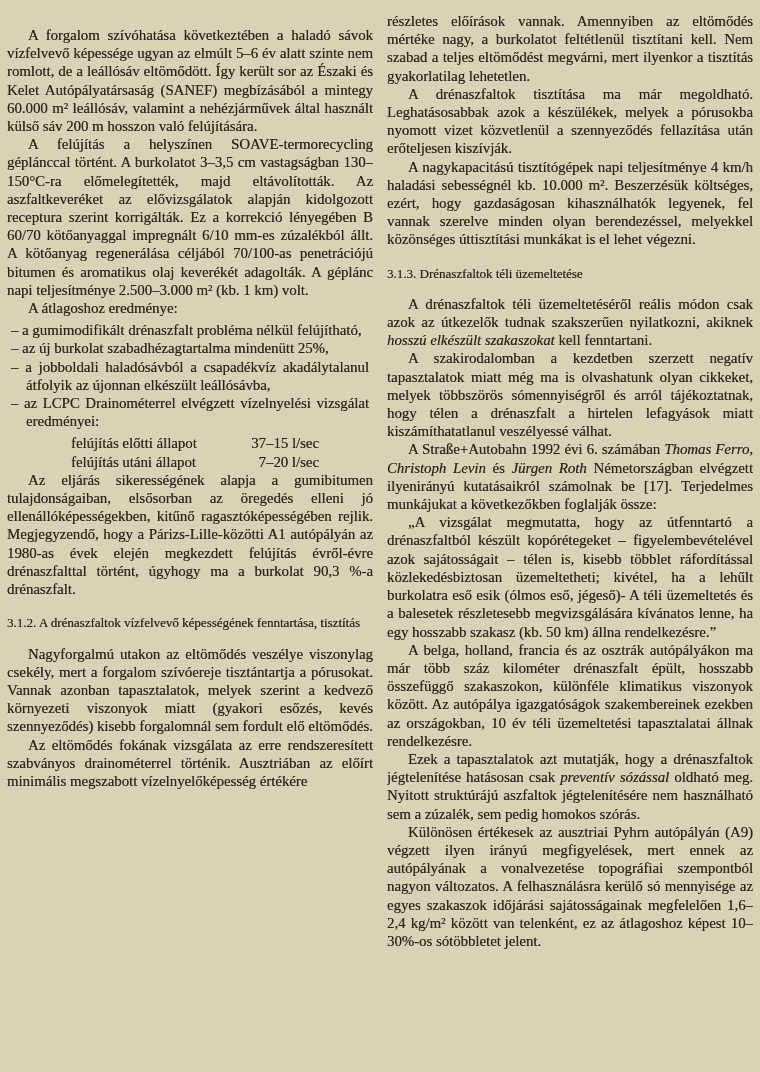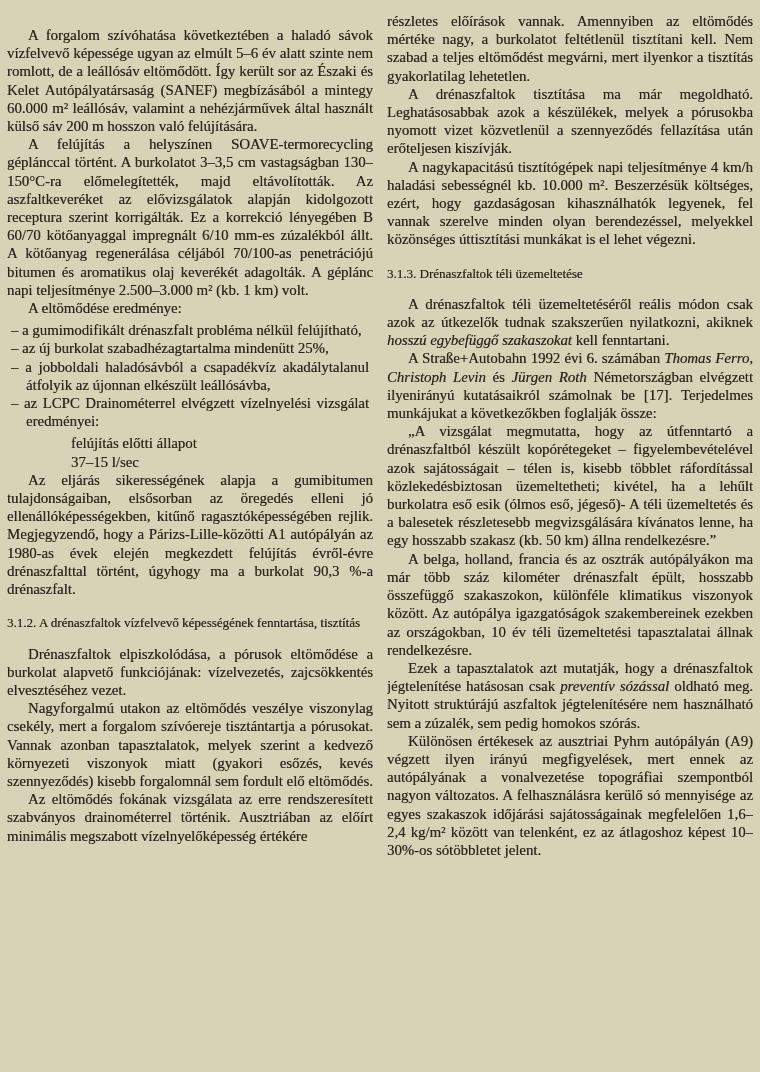--- a/index.html
+++ b/index.html
@@ -45,67 +45,70 @@
     text-indent: -15px;
   }
   .meas {
     margin-left: 64px;
     width: 248px;
   }
   .meas-row {
     display: flex;
     justify-content: space-between;
     text-align: left;
-    flex-direction: column;
   }
   h3.section-heading {
     font-size: 13px;
     font-weight: normal;
     margin: 16px 0 12px 0;
     text-align: left;
     line-height: 18.2px;
   }
   i { font-style: italic; }
 </style>
 </head>
 <body>
 
 <div class="page">
 
   <div class="col col-left">
     <p class="ind">A forgalom szívóhatása következtében a haladó sávok vízfelvevő képessége ugyan az elmúlt 5–6 év alatt szinte nem romlott, de a leállósáv eltömődött. Így került sor az Északi és Kelet Autópályatársaság (SANEF) megbízásából a mintegy 60.000 m² leállósáv, valamint a nehézjárművek által használt külső sáv 200 m hosszon való felújítására.</p>
     <p class="ind">A felújítás a helyszínen SOAVE-termorecycling géplánccal történt. A burkolatot 3–3,5 cm vastagságban 130–150°C-ra előmelegítették, majd eltávolították. Az aszfaltkeveréket az elővizsgálatok alapján kidolgozott receptura szerint korrigálták. Ez a korrekció lényegében B 60/70 kötőanyaggal impregnált 6/10 mm-es zúzalékból állt. A kötőanyag regenerálása céljából 70/100-as penetrációjú bitumen és aromatikus olaj keverékét adagolták. A géplánc napi teljesítménye 2.500–3.000 m² (kb. 1 km) volt.</p>
-    <p class="ind">A eltömődése eredménye:</p>
+    <p class="ind">A átlagoshoz eredménye:</p>
     <ul class="dash-list">
       <li>– a gumimodifikált drénaszfalt probléma nélkül felújítható,</li>
       <li>– az új burkolat szabadhézagtartalma mindenütt 25%,</li>
       <li>– a jobboldali haladósávból a csapadékvíz akadálytalanul átfolyik az újonnan elkészült leállósávba,</li>
       <li>– az LCPC Drainométerrel elvégzett vízelnyelési vizsgálat eredményei:</li>
     </ul>
     <div class="meas">
       <div class="meas-row">
         <span>felújítás előtti állapot</span>
         <span>37–15 l/sec</span>
       </div>
+      <div class="meas-row">
+        <span>felújítás utáni állapot</span>
+        <span>7–20 l/sec</span>
+      </div>
     </div>
     <p class="ind">Az eljárás sikerességének alapja a gumibitumen tulajdonságaiban, elsősorban az öregedés elleni jó ellenállóképességekben, kitűnő ragasztóképességében rejlik. Megjegyzendő, hogy a Párizs-Lille-közötti A1 autópályán az 1980-as évek elején megkezdett felújítás évről-évre drénaszfalttal történt, úgyhogy ma a burkolat 90,3 %-a drénaszfalt.</p>
     <h3 class="section-heading">3.1.2. A drénaszfaltok vízfelvevő képességének fenntartása, tisztítás</h3>
-    <p class="ind">Drénaszfaltok elpiszkolódása, a pórusok eltömődése a burkolat alapvető funkciójának: vízelvezetés, zajcsökkentés elvesztéséhez vezet.</p>
     <p class="ind">Nagyforgalmú utakon az eltömődés veszélye viszonylag csekély, mert a forgalom szívóereje tisztántartja a pórusokat. Vannak azonban tapasztalatok, melyek szerint a kedvező környezeti viszonyok miatt (gyakori esőzés, kevés szennyeződés) kisebb forgalomnál sem fordult elő eltömődés.</p>
     <p class="ind">Az eltömődés fokának vizsgálata az erre rendszeresített szabványos drainométerrel történik. Ausztriában az előírt minimális megszabott vízelnyelőképesség értékére</p>
   </div>
 
   <div class="col col-right">
     <p>részletes előírások vannak. Amennyiben az eltömődés mértéke nagy, a burkolatot feltétlenül tisztítani kell. Nem szabad a teljes eltömődést megvárni, mert ilyenkor a tisztítás gyakorlatilag lehetetlen.</p>
     <p class="ind">A drénaszfaltok tisztítása ma már megoldható. Leghatásosabbak azok a készülékek, melyek a pórusokba nyomott vizet közvetlenül a szennyeződés fellazítása után erőteljesen kiszívják.</p>
     <p class="ind">A nagykapacitású tisztítógépek napi teljesítménye 4 km/h haladási sebességnél kb. 10.000 m². Beszerzésük költséges, ezért, hogy gazdaságosan kihasználhatók legyenek, fel vannak szerelve minden olyan berendezéssel, melyekkel közönséges úttisztítási munkákat is el lehet végezni.</p>
     <h3 class="section-heading">3.1.3. Drénaszfaltok téli üzemeltetése</h3>
     <p class="ind">
-      <span>A drénaszfaltok téli üzemeltetéséről reális módon csak azok az útkezelők tudnak szakszerűen nyilatkozni, akiknek </span><i>hosszú egybefüggő szakaszokat</i><span> kell fenntartani.</span>
+      <span>A drénaszfaltok téli üzemeltetéséről reális módon csak azok az útkezelők tudnak szakszerűen nyilatkozni, akiknek </span><i>hosszú elkészült szakaszokat</i><span> kell fenntartani.</span>
     </p>
+    <p class="ind">A szakirodalomban a kezdetben szerzett negatív tapasztalatok miatt még ma is olvashatunk olyan cikkeket, melyek többszörös sómennyiségről és arról tájékoztatnak, hogy télen a drénaszfalt a hirtelen lefagyások miatt kiszámíthatatlanul veszélyessé válhat.</p>
     <p class="ind">
       <span>A Straße+Autobahn 1992 évi 6. számában </span><i>Thomas Ferro, Christoph Levin</i><span> és </span><i>Jürgen Roth</i><span> Németországban elvégzett ilyenirányú kutatásaikról számolnak be [17]. Terjedelmes munkájukat a következőkben foglalják össze:</span>
     </p>
     <p class="ind">„A vizsgálat megmutatta, hogy az útfenntartó a drénaszfaltból készült kopórétegeket – figyelembevételével azok sajátosságait – télen is, kisebb többlet ráfordítással közlekedésbiztosan üzemeltetheti; kivétel, ha a lehűlt burkolatra eső esik (ólmos eső, jégeső)- A téli üzemeltetés és a balesetek részletesebb megvizsgálására kívánatos lenne, ha egy hosszabb szakasz (kb. 50 km) állna rendelkezésre.”</p>
     <p class="ind">A belga, holland, francia és az osztrák autópályákon ma már több száz kilométer drénaszfalt épült, hosszabb összefüggő szakaszokon, különféle klimatikus viszonyok között. Az autópálya igazgatóságok szakembereinek ezekben az országokban, 10 év téli üzemeltetési tapasztalatai állnak rendelkezésre.</p>
     <p class="ind">
       <span>Ezek a tapasztalatok azt mutatják, hogy a drénaszfaltok jégtelenítése hatásosan csak </span><i>preventív sózással</i><span> oldható meg. Nyitott struktúrájú aszfaltok jégtelenítésére nem használható sem a zúzalék, sem pedig homokos szórás.</span>
     </p>
     <p class="ind">Különösen értékesek az ausztriai Pyhrn autópályán (A9) végzett ilyen irányú megfigyelések, mert ennek az autópályának a vonalvezetése topográfiai szempontból nagyon változatos. A felhasználásra kerülő só mennyisége az egyes szakaszok időjárási sajátosságainak megfelelően 1,6–2,4 kg/m² között van telenként, ez az átlagoshoz képest 10–30%-os sótöbbletet jelent.</p>
   </div>

